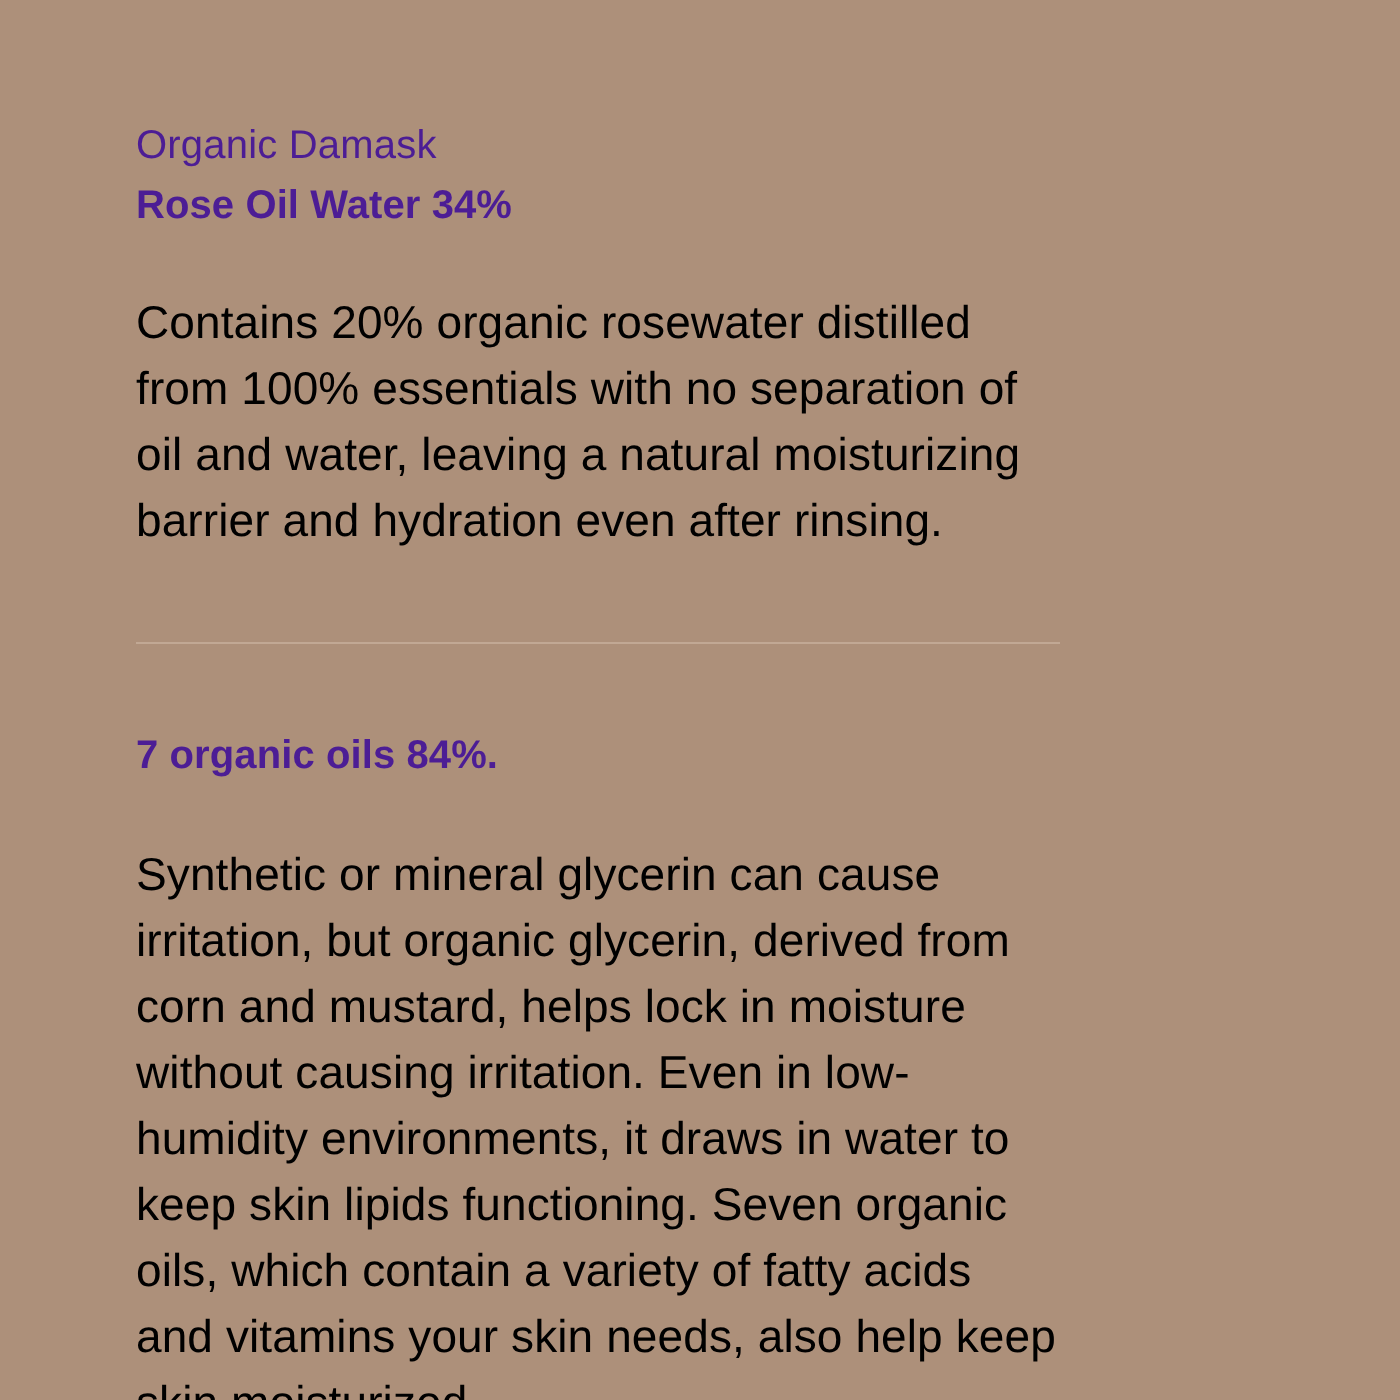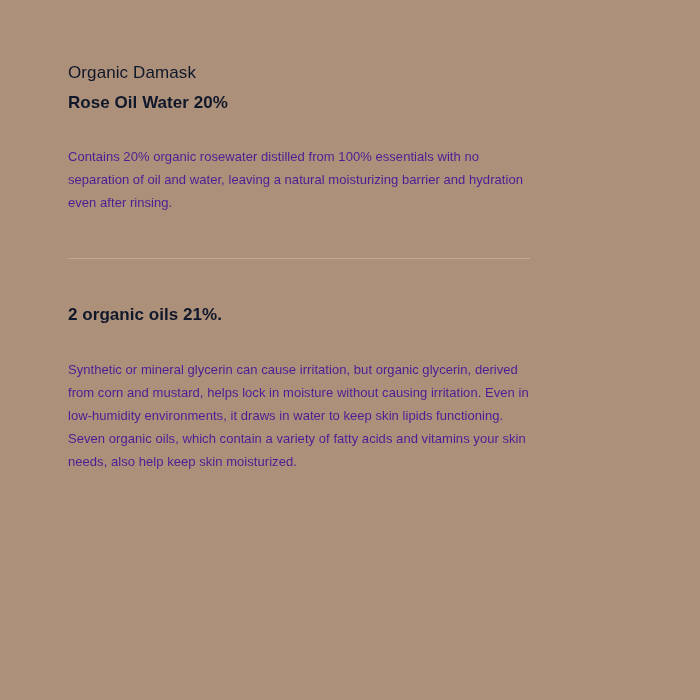--- a/index.html
+++ b/index.html
@@ -19,35 +19,35 @@
     height: 700px;
     box-sizing: border-box;
     padding: 50px 68px 0 68px;
   }
   .section {
     width: 462px;
   }
   .heading {
     margin: 0;
     font-weight: 400;
-    font-size: 17px;
+    font-size: 20px;
     line-height: 30px;
-    color: #0f172a;
+    color: #4c1d95;
     letter-spacing: 0.1px;
   }
   .heading.bold {
     font-weight: 700;
     letter-spacing: 0.05px;
   }
   .body-text {
     margin: 0;
     font-weight: 400;
-    font-size: 13px;
-    line-height: 23px;
-    color: #4c1d95;
+    font-size: 23px;
+    line-height: 33px;
+    color: #000000;
     letter-spacing: 0.05px;
   }
   .sec1 .heading-line1 {
     padding-top: 8px;
   }
   .sec1 .body-text {
     padding-top: 27px;
   }
   .divider {
     width: 462px;
@@ -63,24 +63,24 @@
     padding-top: 28px;
   }
 </style>
 </head>
 <body>
 
 <div class="page">
 
   <div class="section sec1">
     <p class="heading heading-line1">Organic Damask</p>
-    <p class="heading bold">Rose Oil Water 20%</p>
+    <p class="heading bold">Rose Oil Water 34%</p>
     <p class="body-text">Contains 20% organic rosewater distilled from 100% essentials with no separation of oil and water, leaving a natural moisturizing barrier and hydration even after rinsing.</p>
   </div>
 
   <hr class="divider">
 
   <div class="section sec2">
-    <p class="heading bold">2 organic oils 21%.</p>
+    <p class="heading bold">7 organic oils 84%.</p>
     <p class="body-text">Synthetic or mineral glycerin can cause irritation, but organic glycerin, derived from corn and mustard, helps lock in moisture without causing irritation. Even in low-humidity environments, it draws in water to keep skin lipids functioning. Seven organic oils, which contain a variety of fatty acids and vitamins your skin needs, also help keep skin moisturized.</p>
   </div>
 
 </div>
 
 </body></html>

